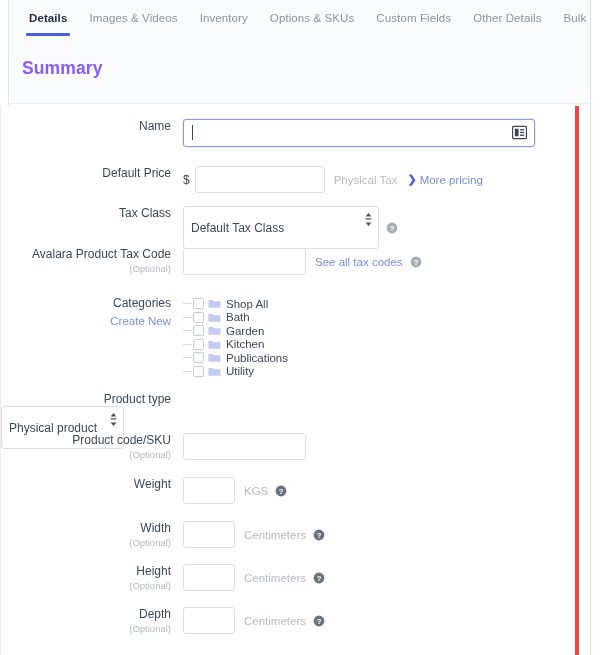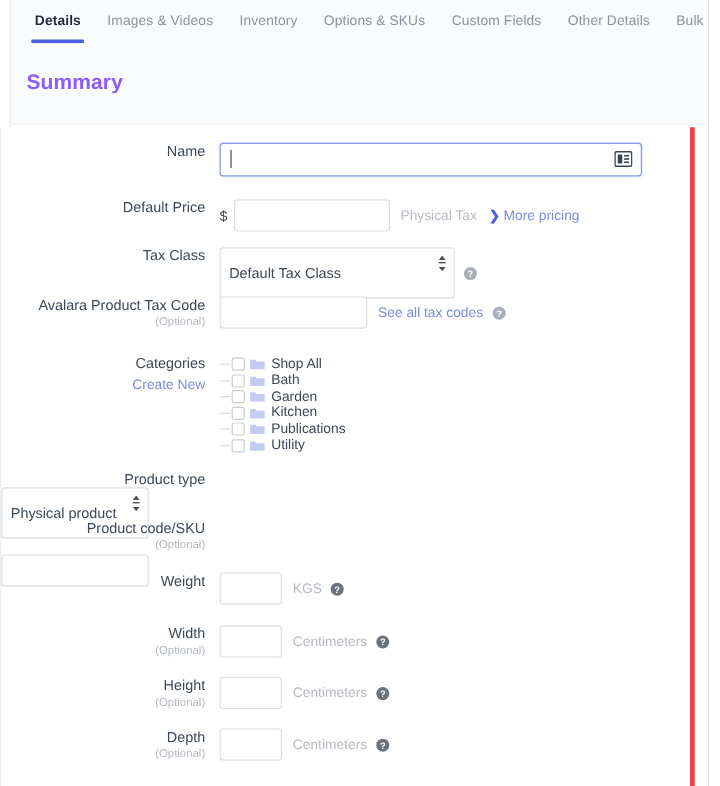--- a/index.html
+++ b/index.html
@@ -328,21 +328,21 @@
             <path d="M3.5 13 L6.3 9.4 L0.7 9.4 Z" fill="#4a4f58"></path>
           </svg>
         </span>
         <svg class="helpicon" viewBox="0 0 14 14">
           <circle cx="7" cy="7" r="6.3" fill="#a9aeb6"></circle>
           <text x="7" y="10.4" font-family="Liberation Sans, sans-serif" font-size="9" font-weight="bold" fill="#ffffff" text-anchor="middle">?</text>
         </svg>
       </div>
     </div>
 
-    <div class="row" style="top:141px;">
+    <div class="row" style="top:141px;align-items:center;">
       <div class="lbl">
         <span>Avalara Product Tax Code</span>
         <span class="opt">(Optional)</span>
       </div>
       <div class="ctrl">
         <input class="inp inp-avalara" value="" placeholder="" style="">
         <span class="link" style="margin-left:9px;">See all tax codes</span>
         <svg class="helpicon" viewBox="0 0 14 14">
           <circle cx="7" cy="7" r="6.3" fill="#a9aeb6"></circle>
           <text x="7" y="10.4" font-family="Liberation Sans, sans-serif" font-size="9" font-weight="bold" fill="#ffffff" text-anchor="middle">?</text>
@@ -425,21 +425,21 @@
           </select>
           <svg class="sel-arrows" width="7" height="13" viewBox="0 0 7 13">
             <path d="M3.5 0 L6.3 3.6 L0.7 3.6 Z" fill="#4a4f58"></path>
             <rect x="0.7" y="5.3" width="5.6" height="1.2" fill="#4a4f58"></rect>
             <path d="M3.5 13 L6.3 9.4 L0.7 9.4 Z" fill="#4a4f58"></path>
           </svg>
         </span>
       </div>
     </div>
 
-    <div class="row" style="top:327px;flex-direction:column;">
+    <div class="row" style="top:327px;">
       <div class="lbl">
         <span>Product code/SKU</span>
         <span class="opt">(Optional)</span>
       </div>
       <div class="ctrl">
         <input class="inp inp-sku" value="" placeholder="" style="">
       </div>
     </div>
 
     <div class="row" style="top:371px;">

